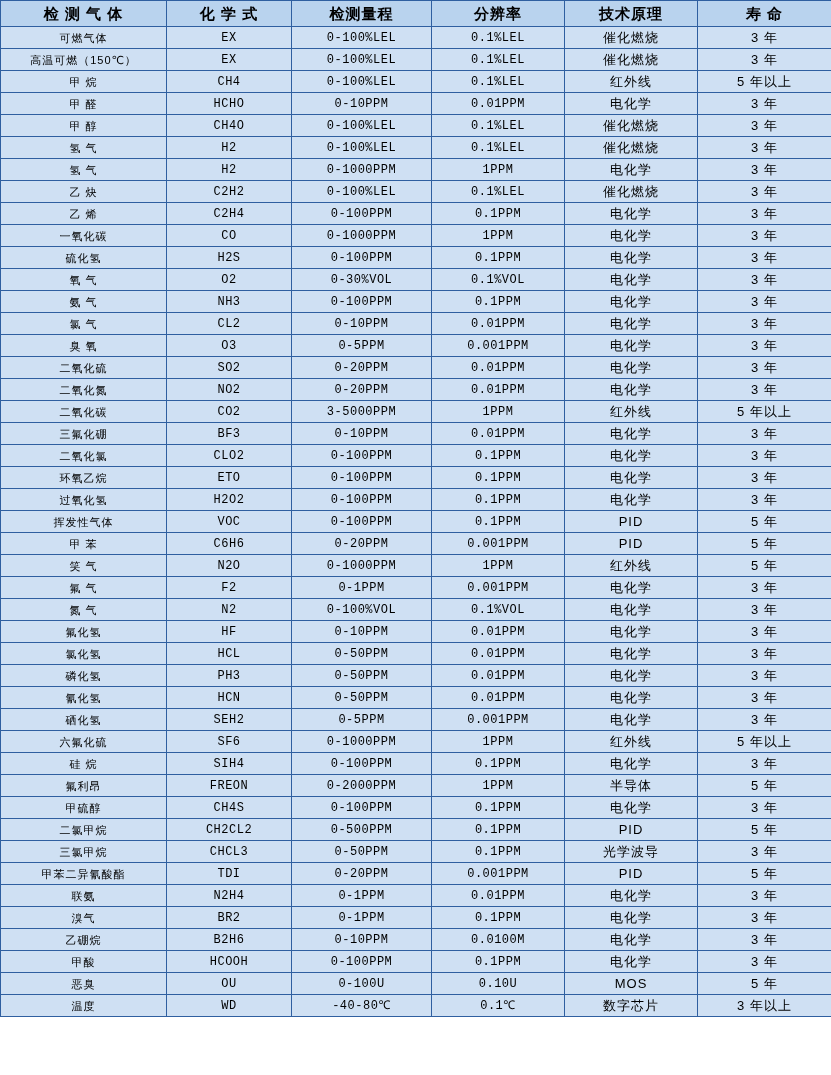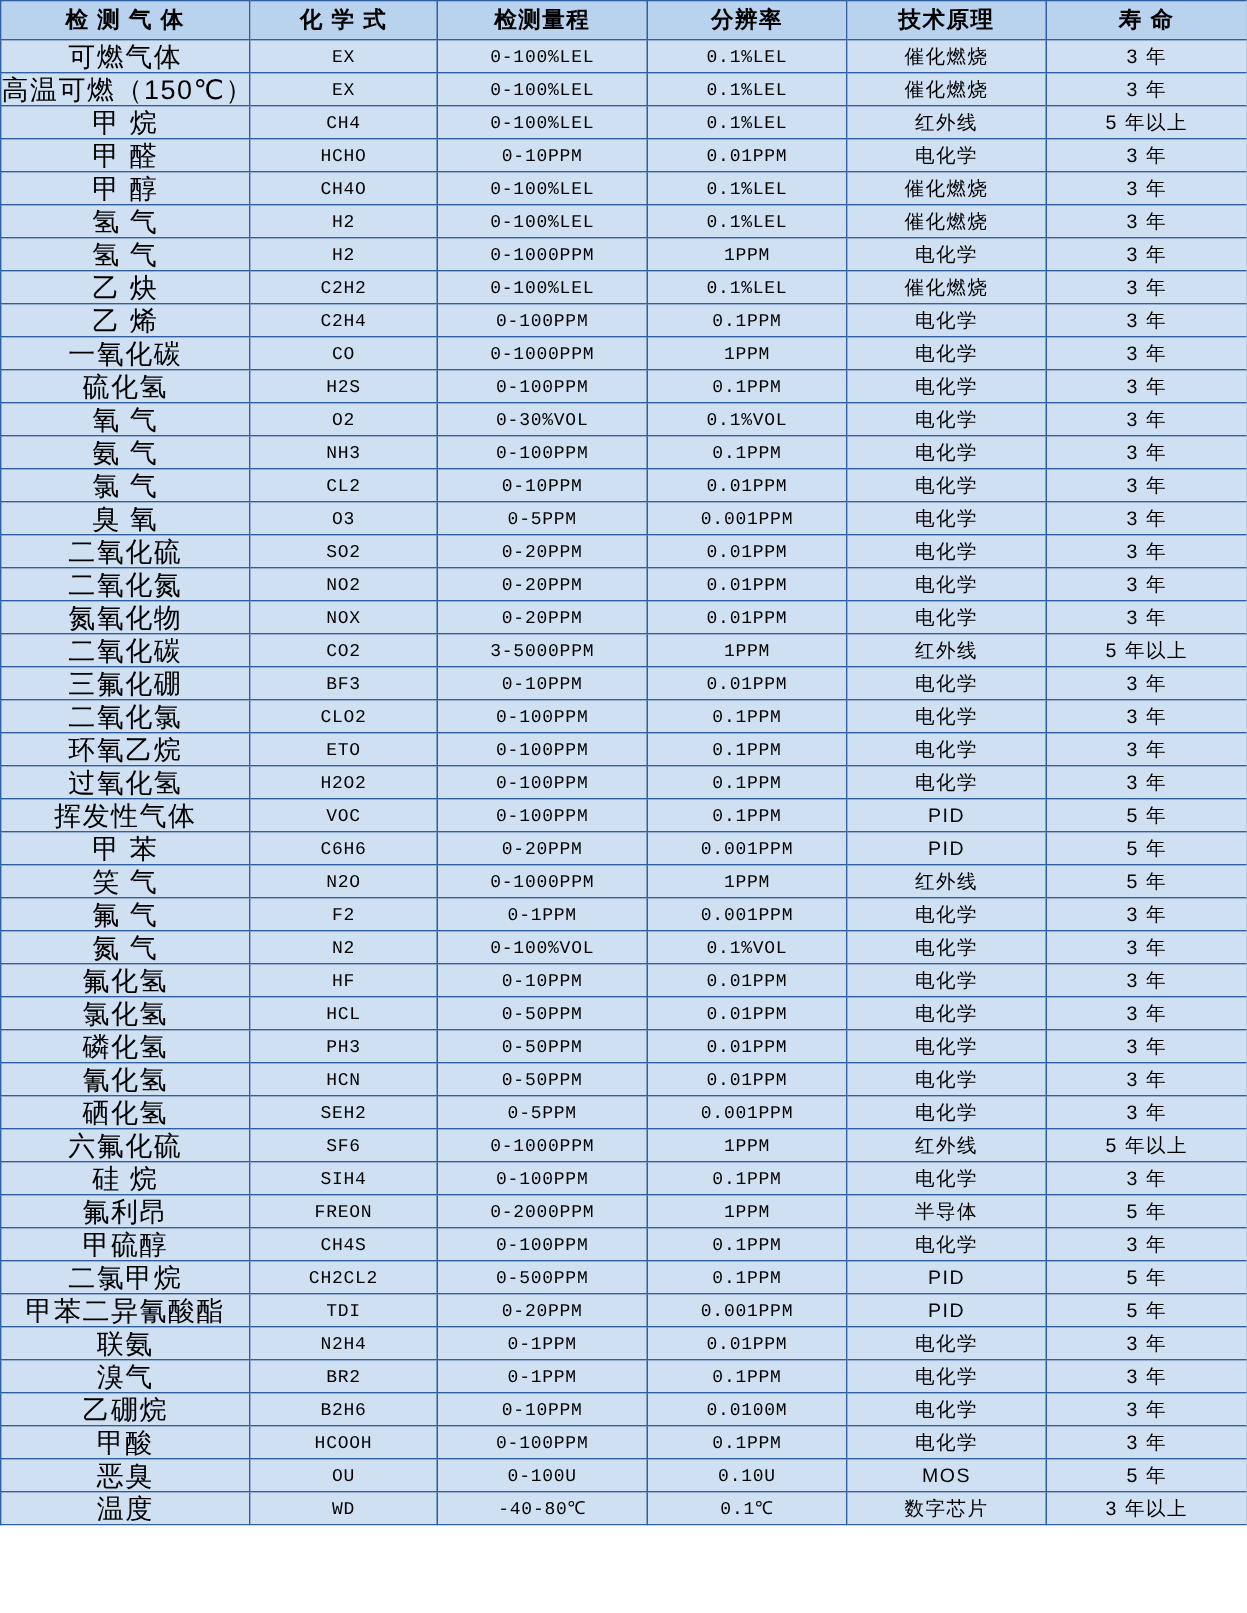--- a/index.html
+++ b/index.html
@@ -35,21 +35,21 @@
     font-weight: bold;
     height: 25px;
     line-height: 24px;
     letter-spacing: 1px;
     margin-left: 16px;
   }
   #gas-table tbody td {
     font-size: 13px;
   }
   #gas-table tbody td.c-name {
-    font-size: 18px;
+    font-size: 11px;
     letter-spacing: 1px;
   }
   #gas-table tbody td.c-formula,
   #gas-table tbody td.c-range,
   #gas-table tbody td.c-res {
     font-family: "Liberation Mono", "DejaVu Sans Mono", monospace;
     font-size: 12px;
     letter-spacing: 0.5px;
   }
   #gas-table tbody td.c-principle,
@@ -217,28 +217,20 @@
       </tr>
       <tr>
         <td class="c-name">二氧化氮</td>
         <td class="c-formula">NO2</td>
         <td class="c-range">0-20PPM</td>
         <td class="c-res">0.01PPM</td>
         <td class="c-principle">电化学</td>
         <td class="c-life">3 年</td>
       </tr>
       <tr>
-        <td class="c-name">氮氧化物</td>
-        <td class="c-formula">NOX</td>
-        <td class="c-range">0-20PPM</td>
-        <td class="c-res">0.01PPM</td>
-        <td class="c-principle">电化学</td>
-        <td class="c-life">3 年</td>
-      </tr>
-      <tr>
         <td class="c-name">二氧化碳</td>
         <td class="c-formula">CO2</td>
         <td class="c-range">3-5000PPM</td>
         <td class="c-res">1PPM</td>
         <td class="c-principle">红外线</td>
         <td class="c-life">5 年以上</td>
       </tr>
       <tr>
         <td class="c-name">三氟化硼</td>
         <td class="c-formula">BF3</td>
@@ -383,20 +375,28 @@
         <td class="c-principle">电化学</td>
         <td class="c-life">3 年</td>
       </tr>
       <tr>
         <td class="c-name">二氯甲烷</td>
         <td class="c-formula">CH2CL2</td>
         <td class="c-range">0-500PPM</td>
         <td class="c-res">0.1PPM</td>
         <td class="c-principle">PID</td>
         <td class="c-life">5 年</td>
+      </tr>
+      <tr>
+        <td class="c-name">三氯甲烷</td>
+        <td class="c-formula">CHCL3</td>
+        <td class="c-range">0-50PPM</td>
+        <td class="c-res">0.1PPM</td>
+        <td class="c-principle">光学波导</td>
+        <td class="c-life">3 年</td>
       </tr>
       <tr>
         <td class="c-name">甲苯二异氰酸酯</td>
         <td class="c-formula">TDI</td>
         <td class="c-range">0-20PPM</td>
         <td class="c-res">0.001PPM</td>
         <td class="c-principle">PID</td>
         <td class="c-life">5 年</td>
       </tr>
       <tr>

